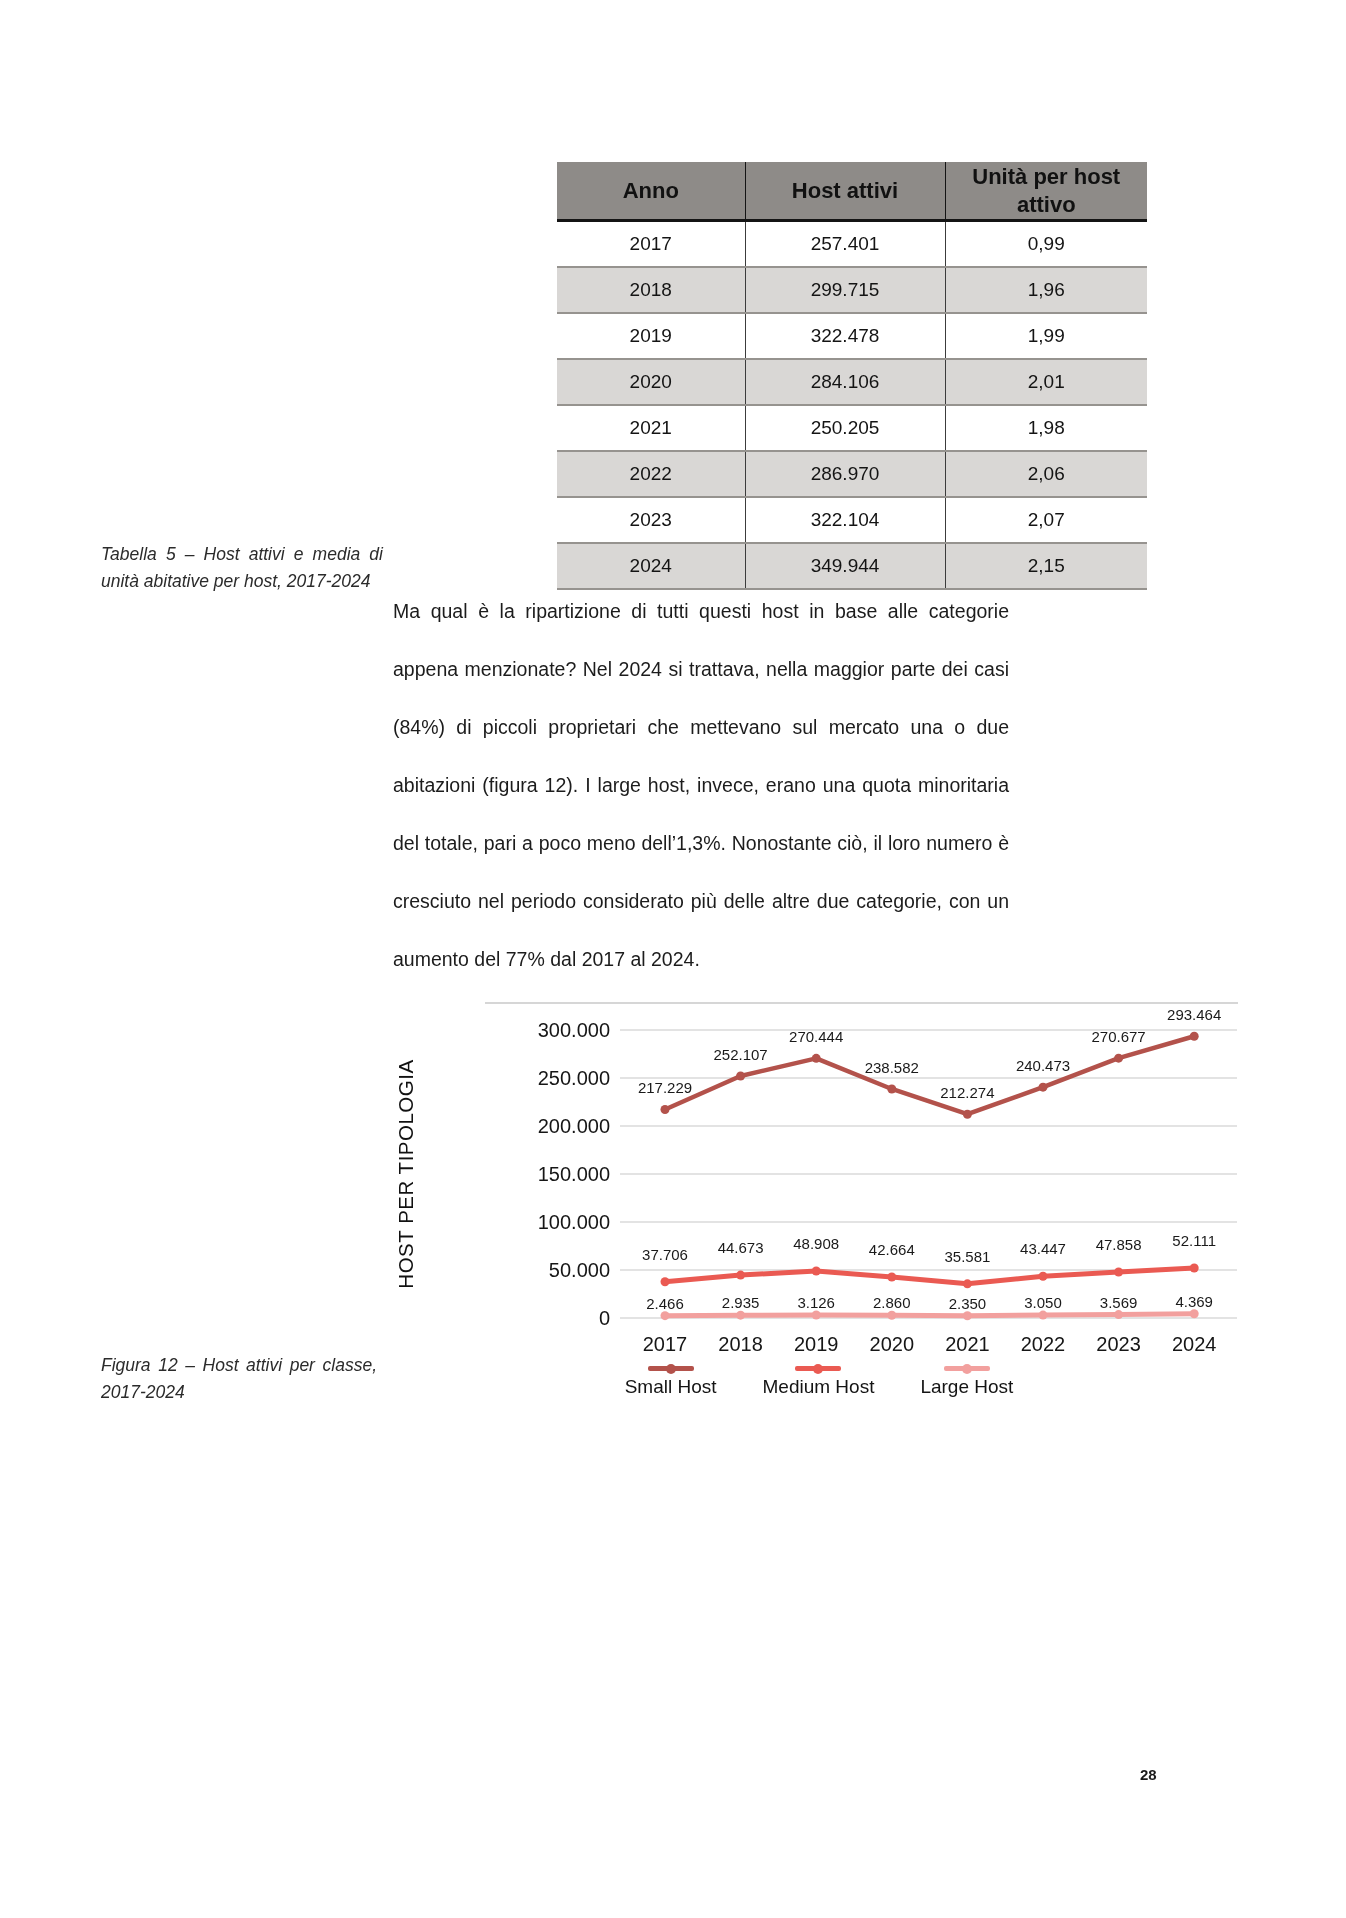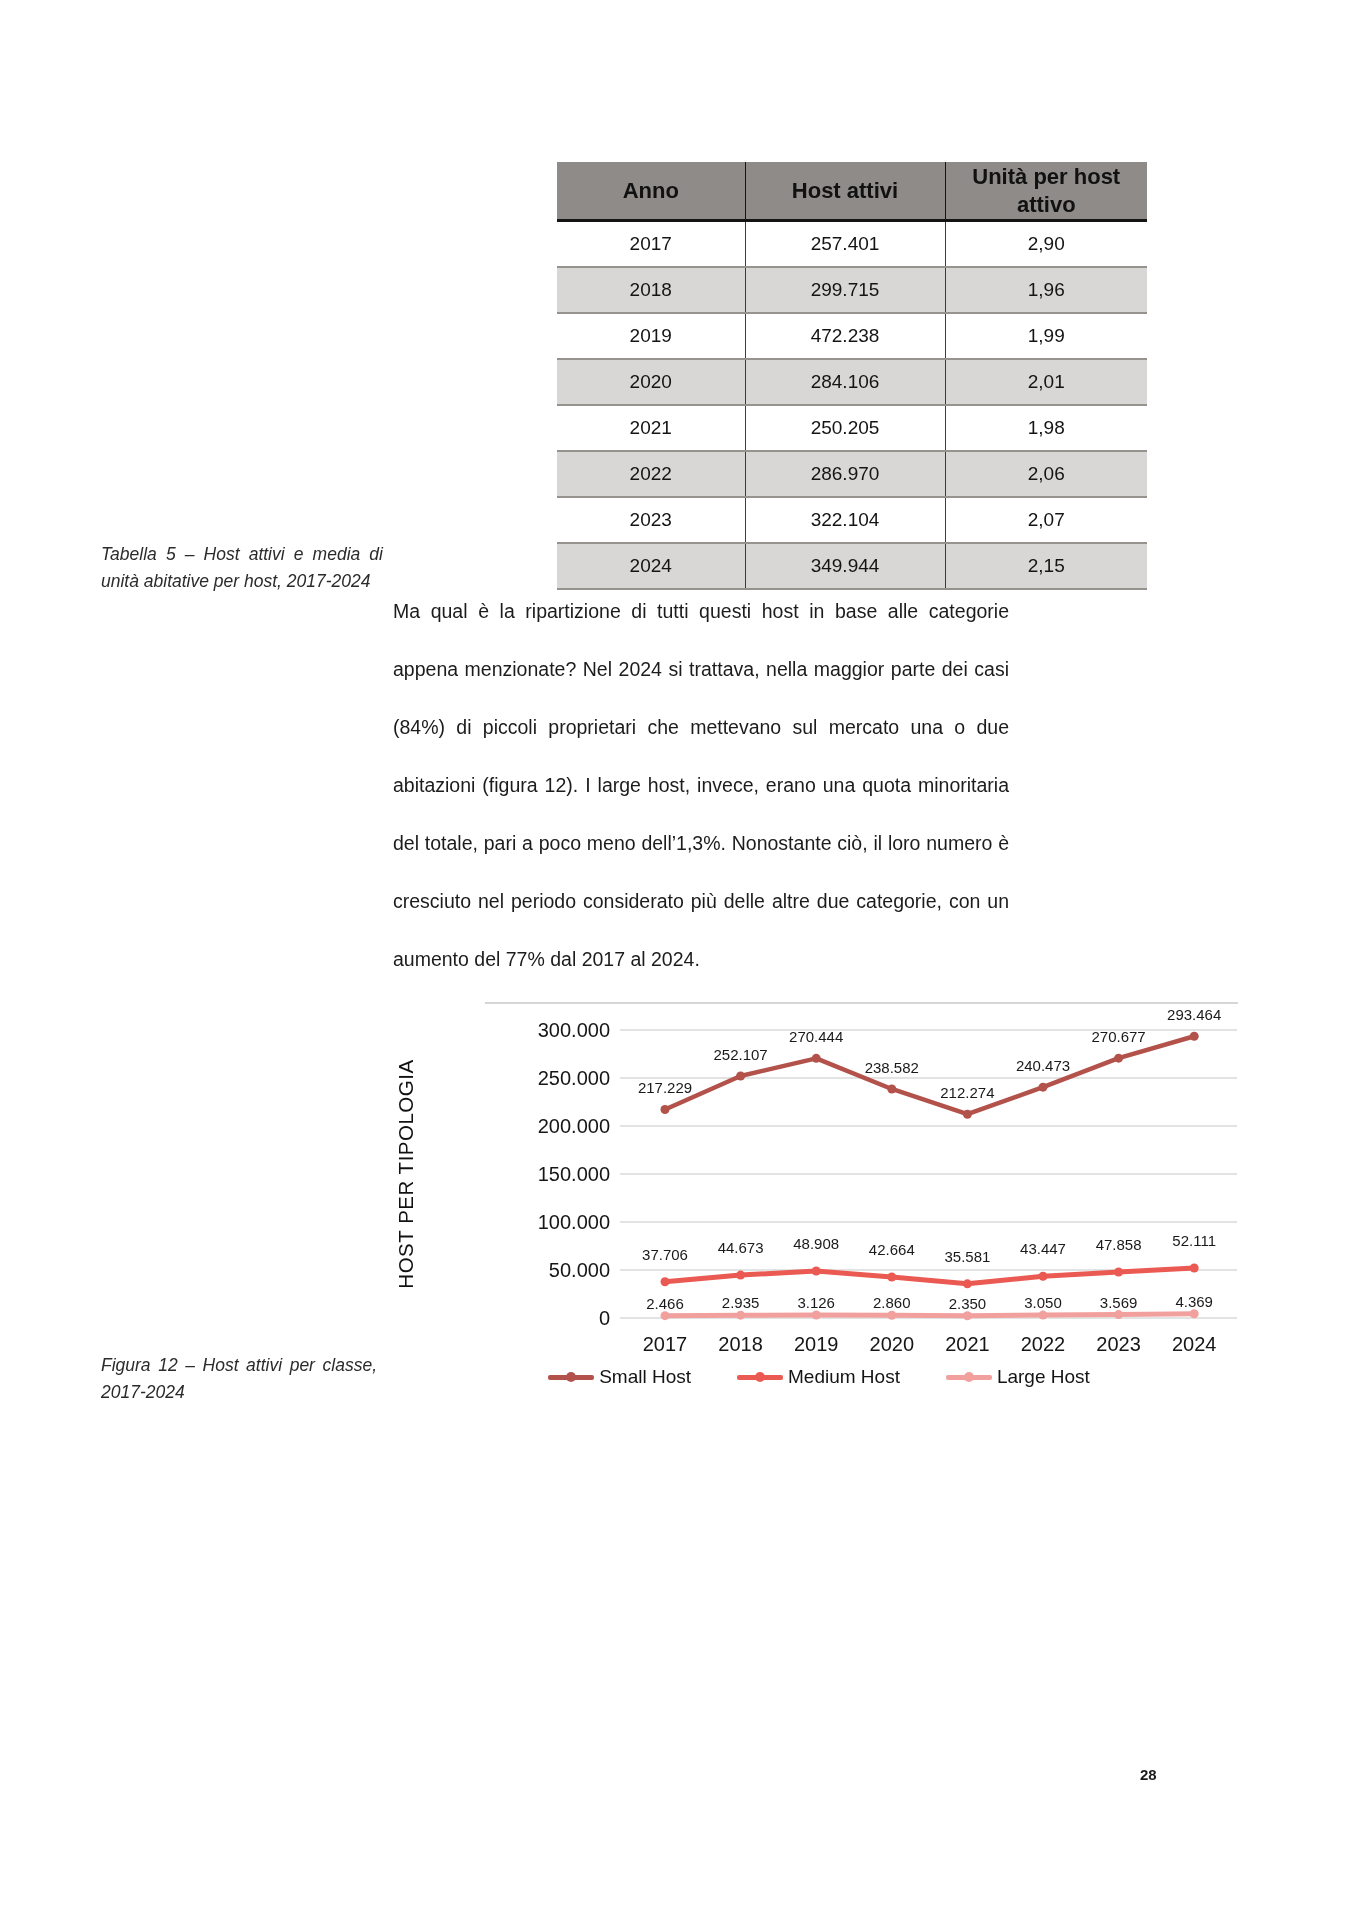--- a/index.html
+++ b/index.html
@@ -29,21 +29,21 @@
   .body-text{position:absolute;left:393px;top:582px;width:616px;margin:0;
              font-size:19.5px;line-height:58px;color:#1c1c1c;text-align:justify;}
 
   
   .chart{position:absolute;left:398px;top:995px;width:842px;}
   .ytick{font:20px "Liberation Sans",sans-serif;fill:#161616;}
   .xtick{font:20px "Liberation Sans",sans-serif;fill:#161616;}
   .dlabel{font:15px "Liberation Sans",sans-serif;fill:#1a1a1a;}
   .ytitle{font:20.5px "Liberation Sans",sans-serif;fill:#111;letter-spacing:.5px;}
   .legend{display:flex;justify-content:center;align-items:center;gap:46px;margin-top:2px;}
-  .legend-item{display:flex;align-items:center;gap:5px;}
+  .legend-item{display:flex;align-items:center;gap:5px;flex-direction:column;}
   .lg-line{display:inline-block;width:46px;height:5px;border-radius:2px;position:relative;}
   .lg-dot{position:absolute;left:18px;top:-2.5px;width:10px;height:10px;border-radius:50%;}
   .legend-label{font-size:19px;color:#141414;}
 
   
   .page-number{position:absolute;left:1140px;top:1766px;font-size:15px;font-weight:bold;color:#1a1a1a;}
 </style>
 </head>
 <body>
 
@@ -59,30 +59,30 @@
       <tr>
           <th>Anno</th>
           <th>Host attivi</th>
           <th>Unità per host attivo</th>
         </tr>
     </thead>
     <tbody>
         <tr>
           <td>2017</td>
           <td>257.401</td>
-          <td>2,90</td>
+          <td>0,99</td>
         </tr>
         <tr class="alt">
           <td>2018</td>
           <td>299.715</td>
           <td>1,96</td>
         </tr>
         <tr>
           <td>2019</td>
-          <td>472.238</td>
+          <td>322.478</td>
           <td>1,99</td>
         </tr>
         <tr class="alt">
           <td>2020</td>
           <td>284.106</td>
           <td>2,01</td>
         </tr>
         <tr>
           <td>2021</td>
           <td>250.205</td>

